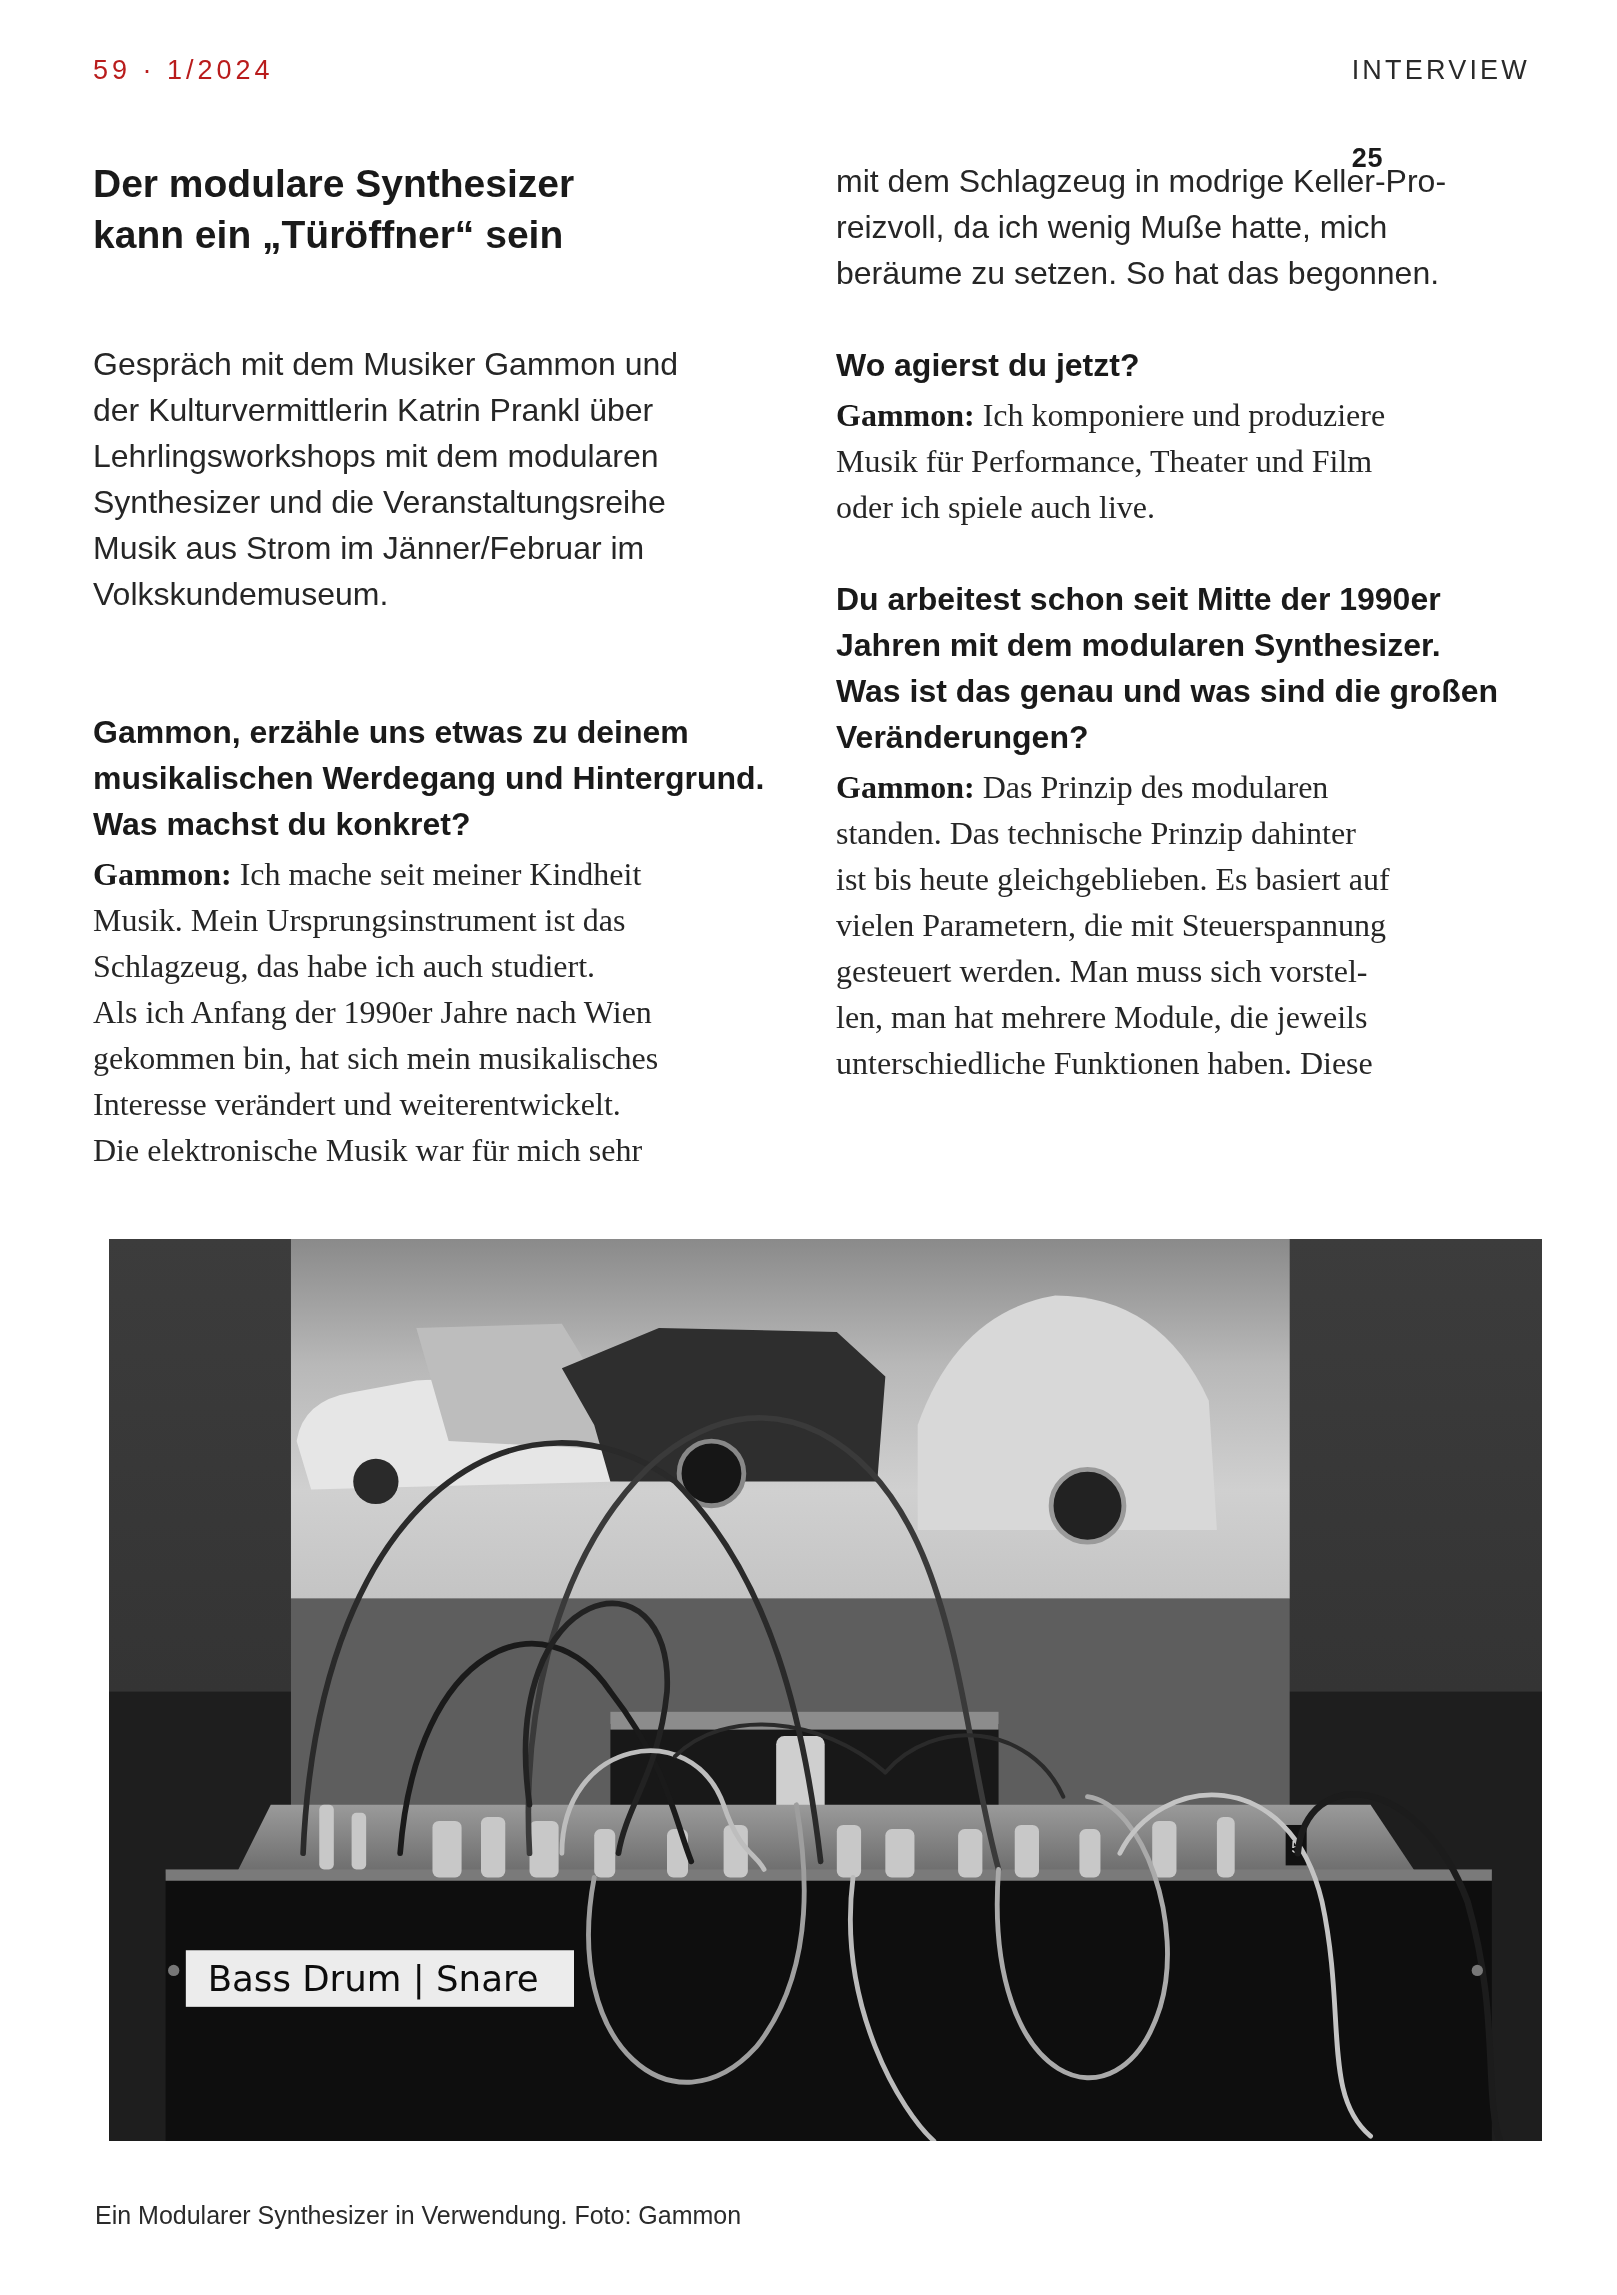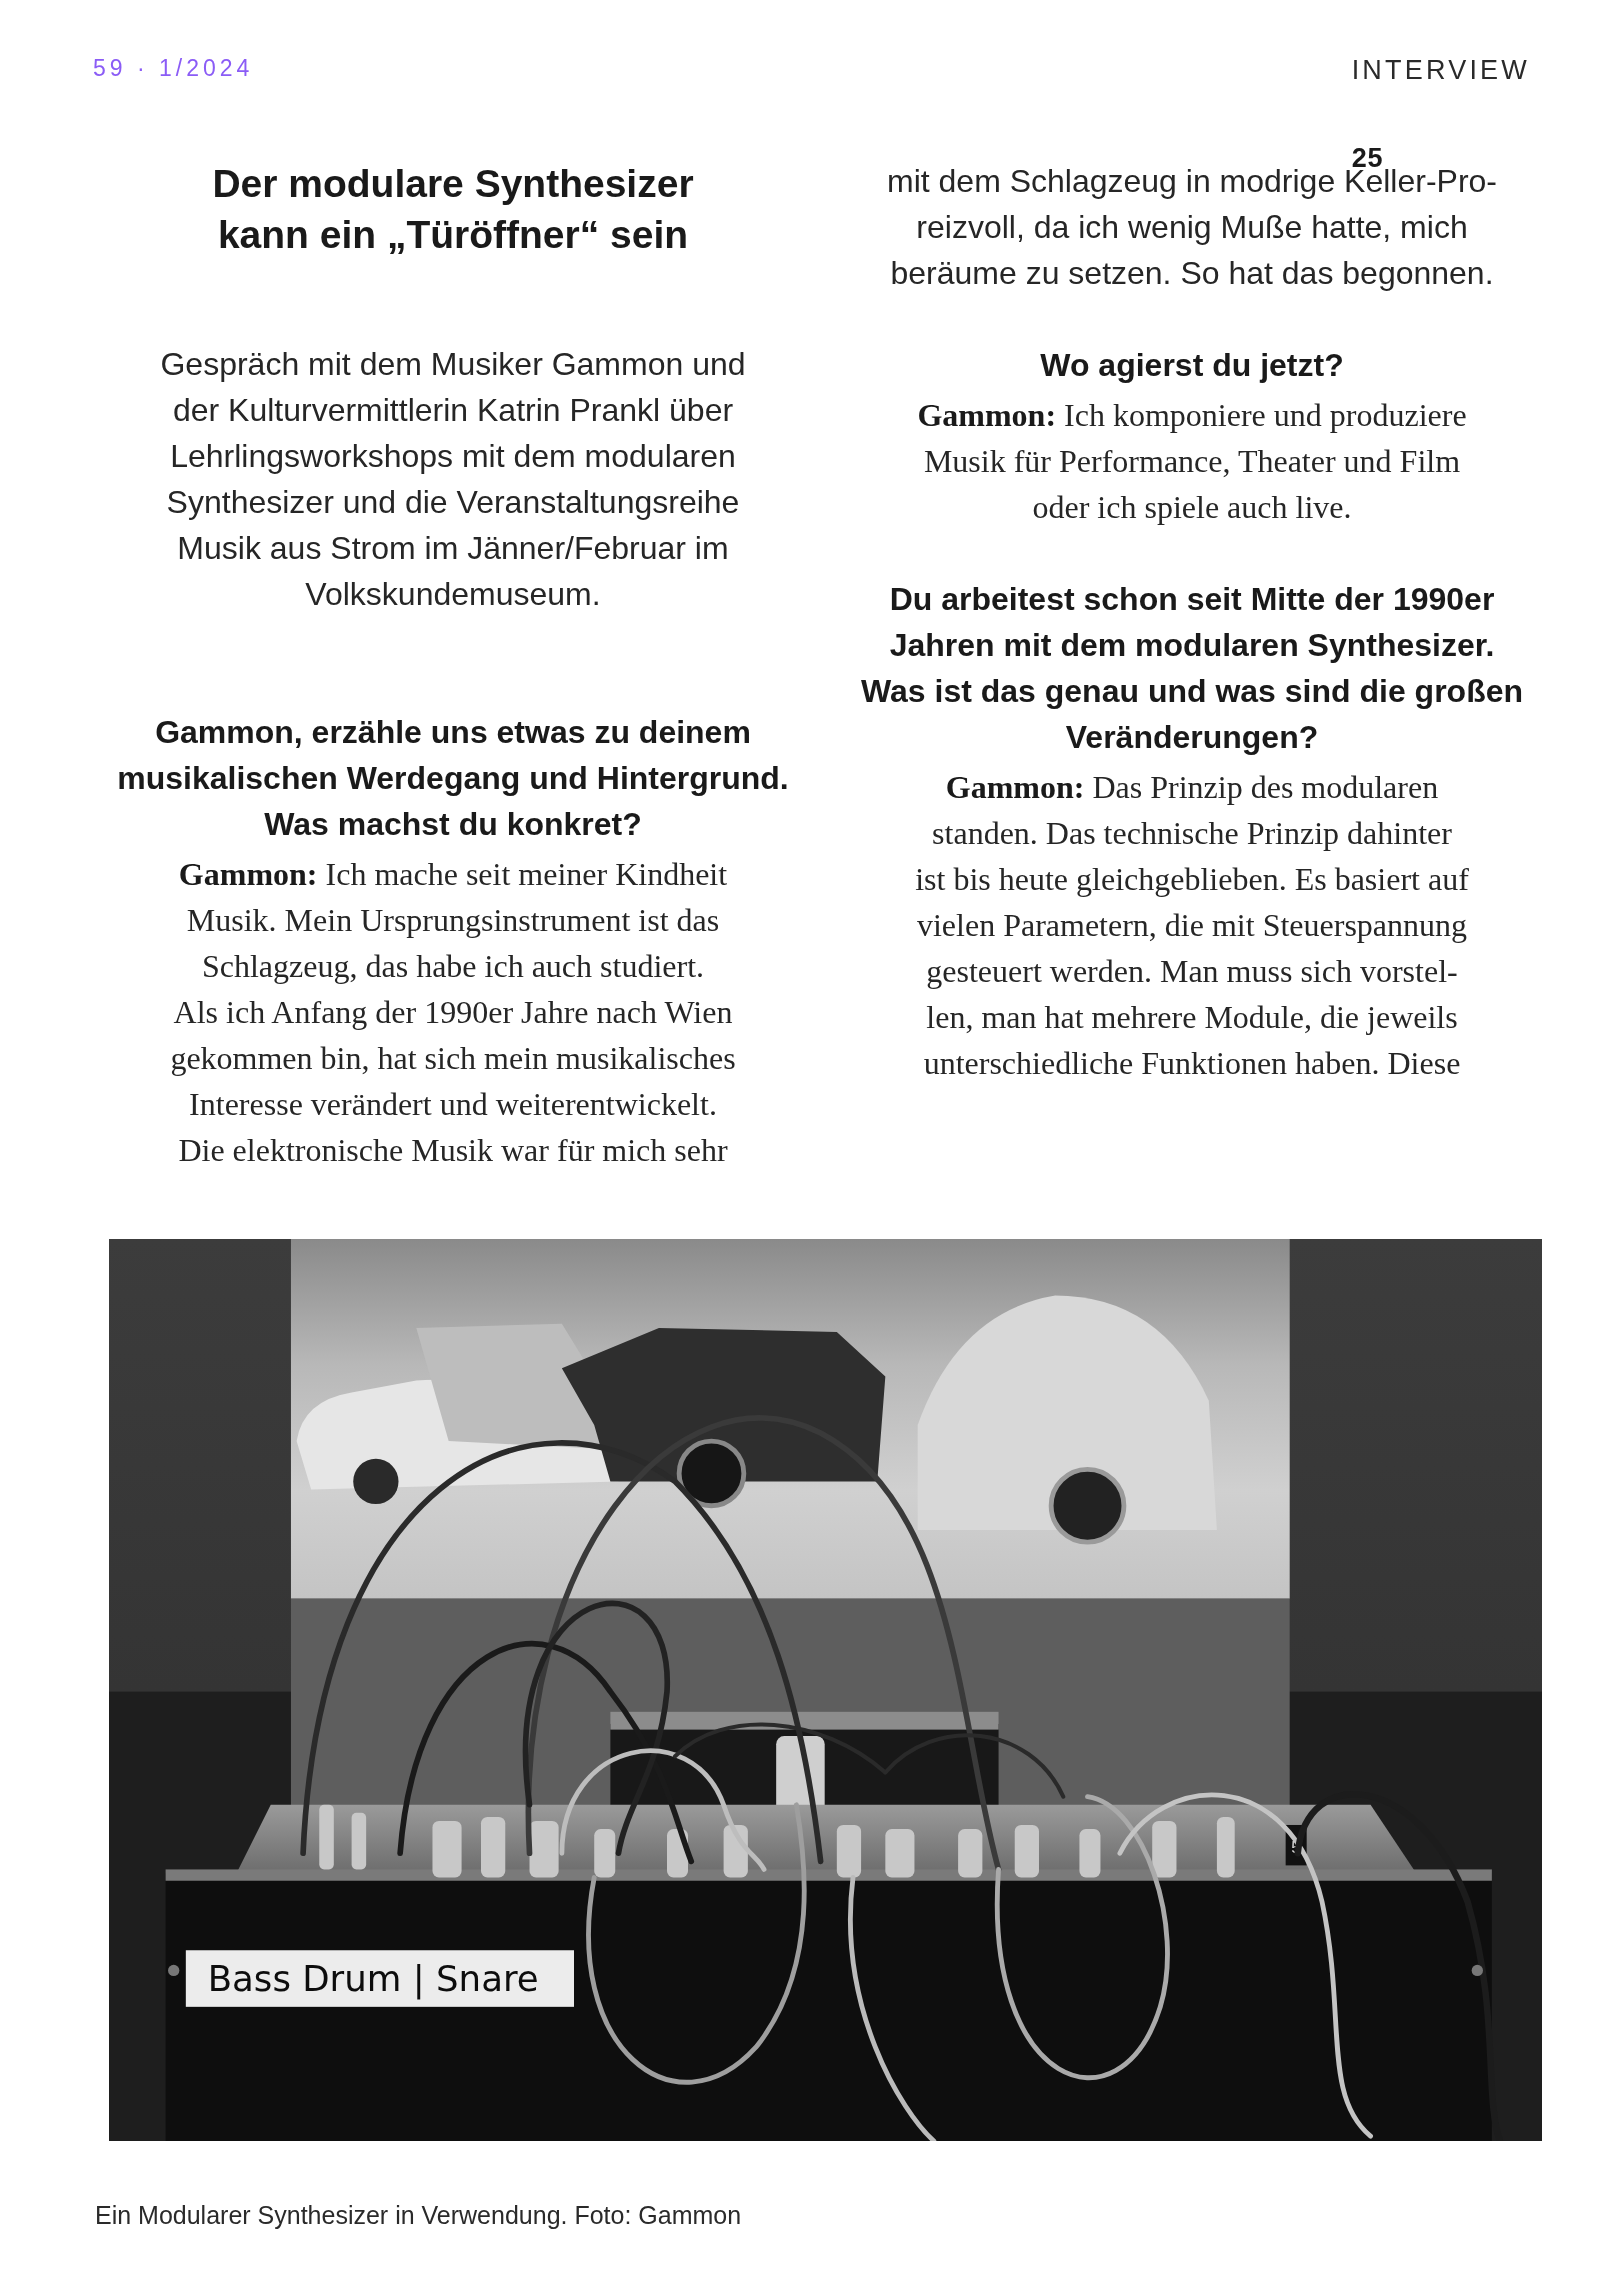--- a/index.html
+++ b/index.html
@@ -1,23 +1,23 @@
 <!DOCTYPE html>
 <html style="font-size:13px"><head>
 <meta charset="utf-8">
 <style>
   html, body { margin: 0; padding: 0; background: #ffffff; }
   body { width: 1617px; height: 2295px; position: relative; overflow: hidden;
          font-family: "Liberation Sans", "DejaVu Sans", sans-serif; color: #1e1e1e; }
 
-  .header-left { position: absolute; left: 93px; top: 55px; font-size: 23px; letter-spacing: 4px; color: #8b5cf6; }
+  .header-left { position: absolute; left: 93px; top: 55px; font-size: 27px; letter-spacing: 4px; color: #b91c1c; }
   .header-right { position: absolute; right: 87px; top: 55px; font-size: 27px; letter-spacing: 3.2px; color: #2a2a2a; display: flex; gap: 57px; flex-direction: column; }
   .header-right .page-num { font-weight: bold; letter-spacing: 0.8px; color: #1a1a1a; }
 
-  .col { position: absolute; top: 158px; width: 720px; font-size: 32px; line-height: 46px; color: #262626; text-align: center; }
+  .col { position: absolute; top: 158px; width: 720px; font-size: 32px; line-height: 46px; color: #262626; }
   .col-left { left: 93px; }
   .col-right { left: 836px; width: 712px; }
 
   .title { font-weight: bold; font-size: 39px; line-height: 51px; color: #1a1a1a; margin: 0 0 81px 0; }
   .lead { margin: 0 0 92px 0; }
   .q { font-weight: bold; color: #1a1a1a; margin: 0; }
   .a { margin: 4px 0 46px 0; font-family: Liberation Serif, serif; }
   .a b { font-weight: bold; color: #1a1a1a; }
   .para { margin: 0 0 46px 0; }
   .line { display: block; white-space: nowrap; }

